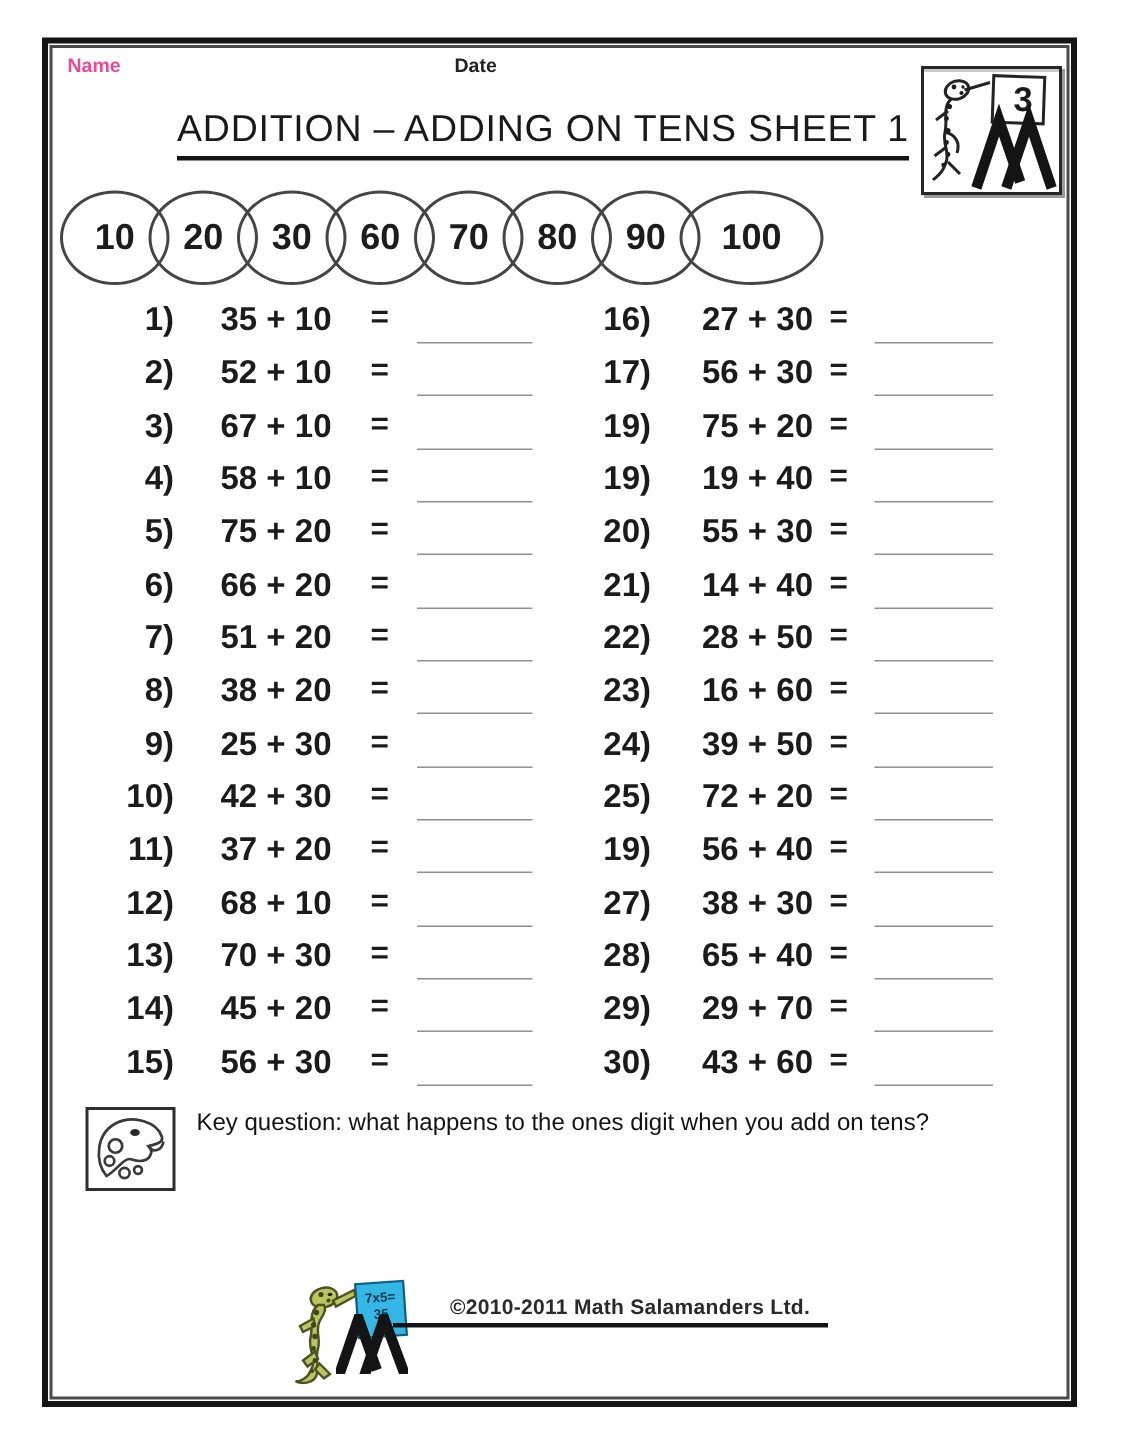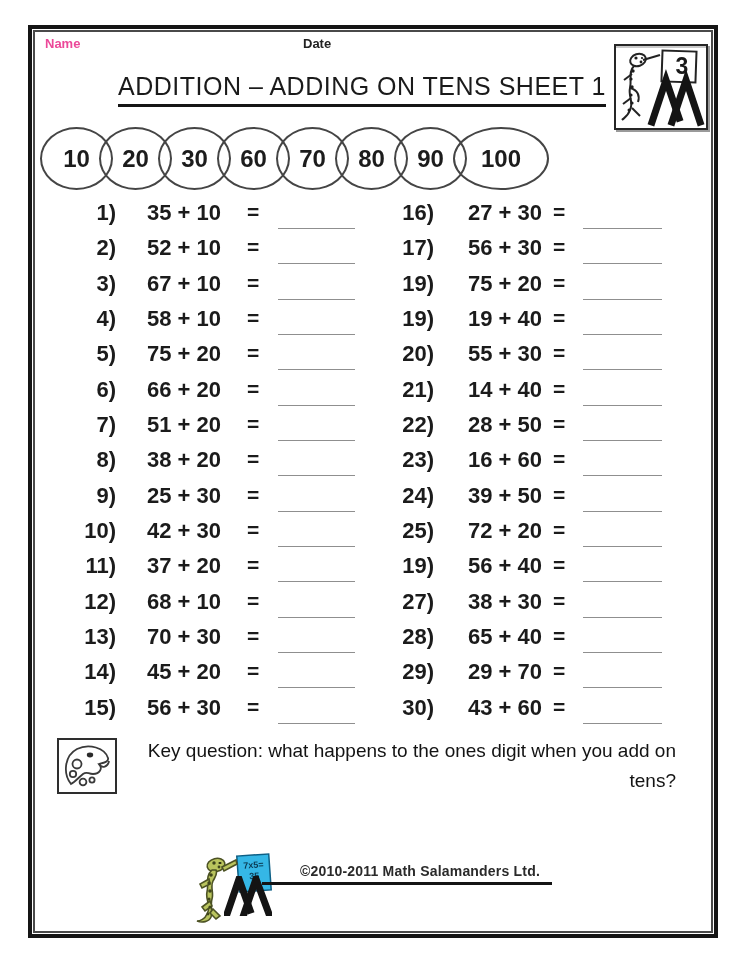--- a/index.html
+++ b/index.html
@@ -49,21 +49,21 @@
   .pcol-right .eq{left:175px;}
   .ansline{position:absolute;left:218px;top:4px;width:77px;height:26px;border-bottom:1.5px solid #8f8f8f;}
   .pcol-right .ansline{left:205px;width:79px;}
   
   .kq-icon-box{
     position:absolute;left:25px;top:709px;width:60px;height:56px;
     border:2px solid #2e2e2e;box-sizing:border-box;background:#fff;
   }
   .kq-text{
     position:absolute;left:99px;top:707px;width:545px;
-    font-size:19px;line-height:1.58;color:#131313;text-align:right;
+    font-size:16px;line-height:1.58;color:#131313;
   }
   
   .footer-art{position:absolute;left:160px;top:822px;width:92px;height:72px;}
   .footer-copy{
     position:absolute;left:268px;top:834px;font-size:14px;font-weight:bold;color:#2a2a2a;letter-spacing:0.2px;
   }
   .footer-rule{position:absolute;left:230px;top:853px;width:290px;height:3px;background:#141414;}
   .footer-m{position:absolute;left:192px;top:847px;width:48px;height:40px;}
   .footer-site{position:absolute;left:236px;top:856px;width:300px;height:32px;}
   svg{display:block;}

